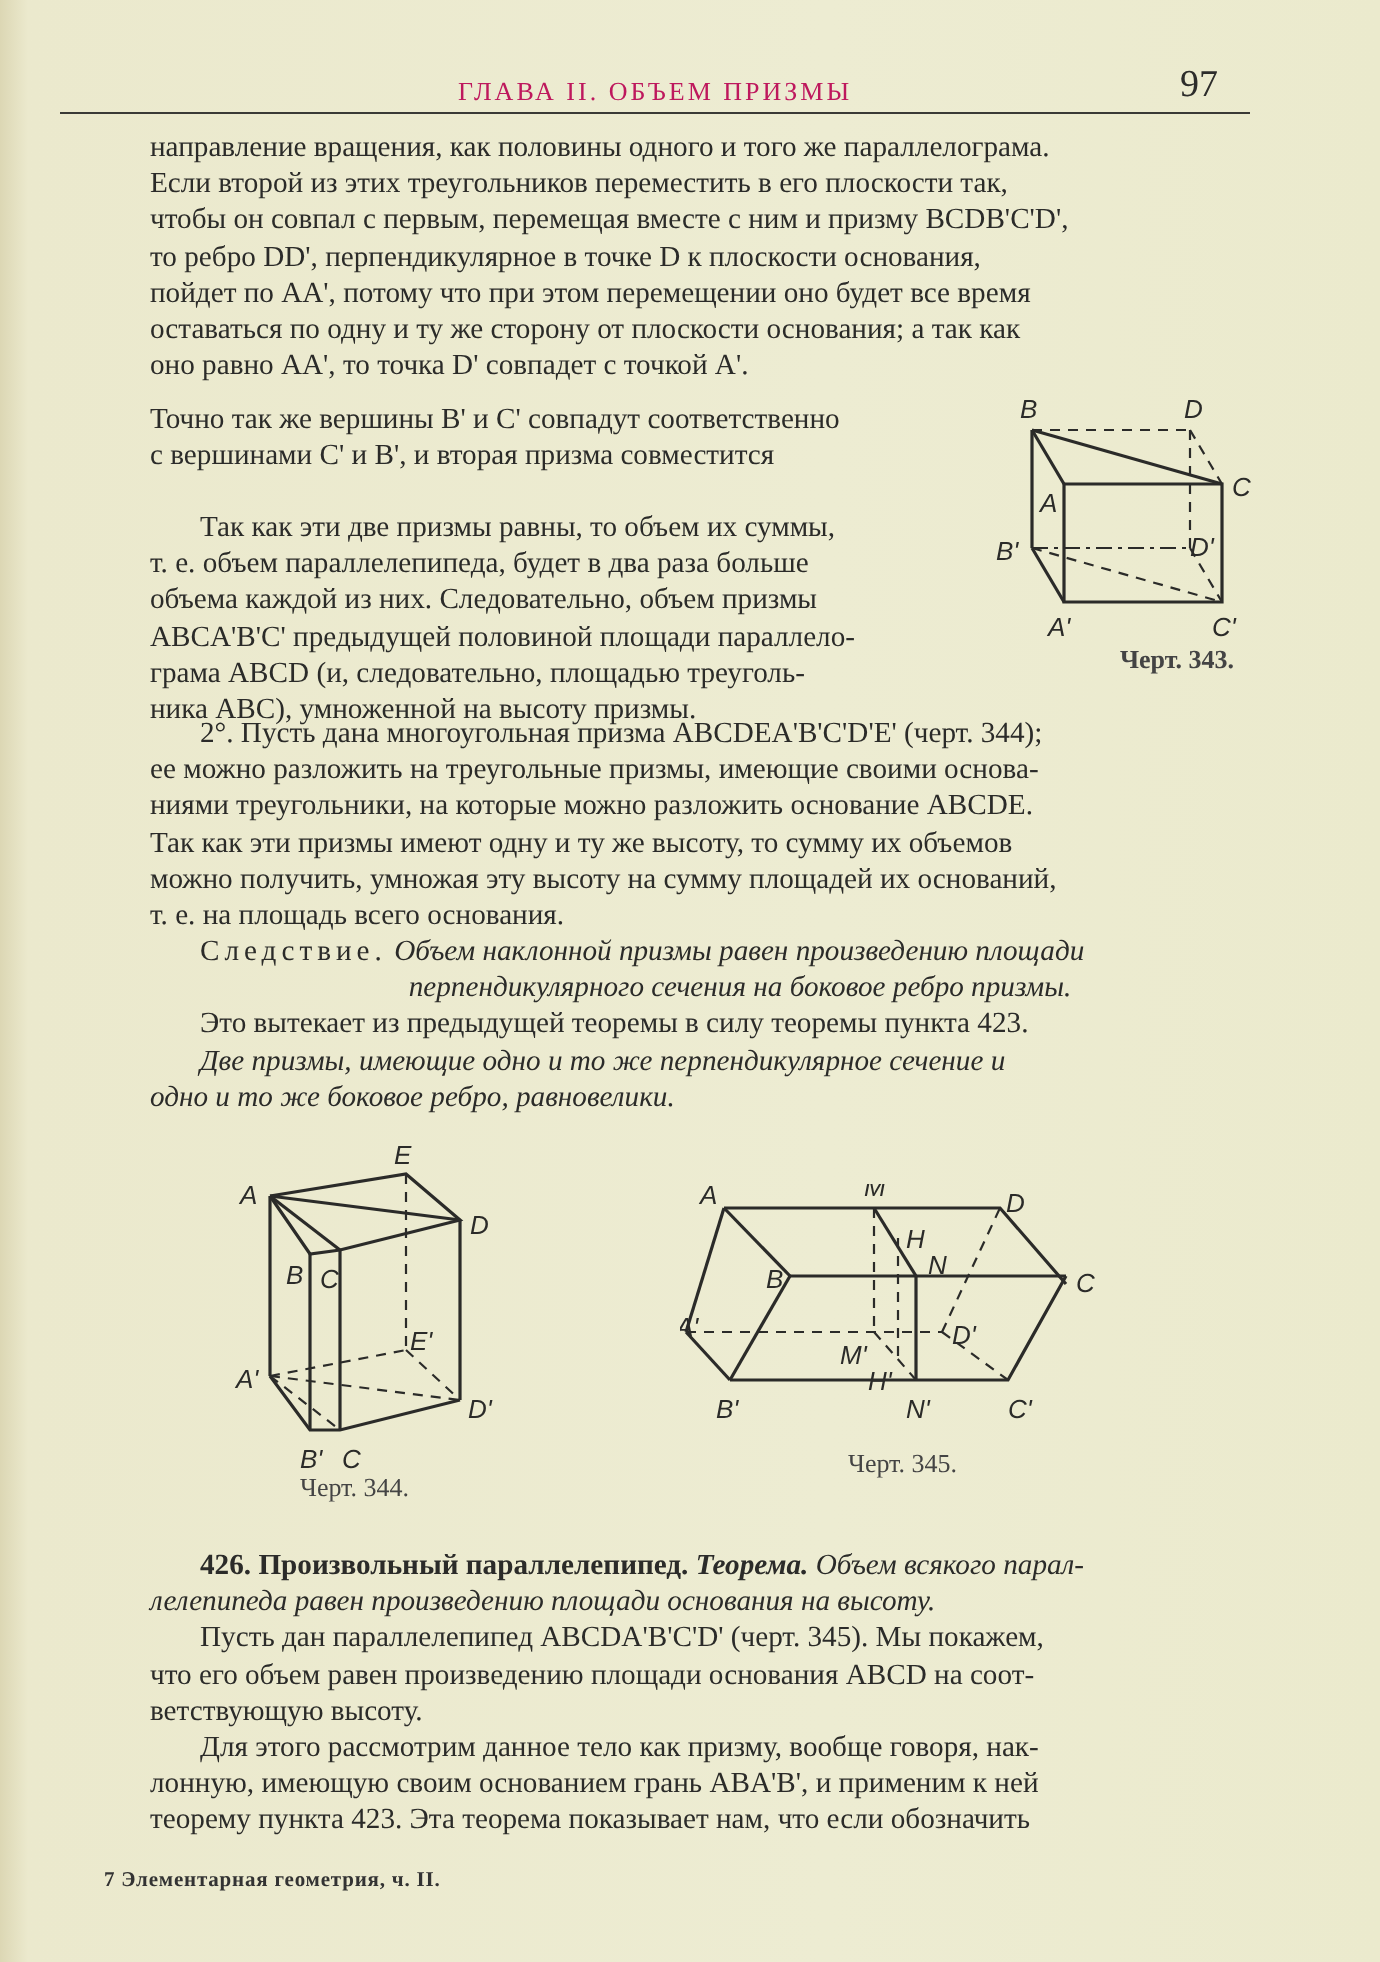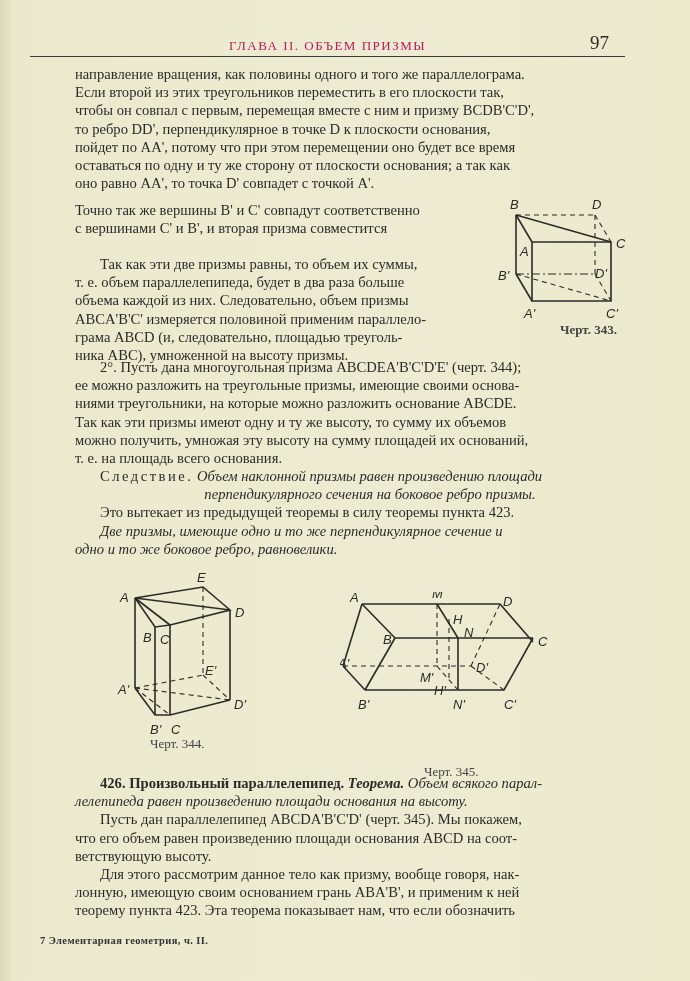--- a/index.html
+++ b/index.html
@@ -33,21 +33,21 @@
   .it { font-style:italic; }
   .sp { letter-spacing:2.5px; }
   .b { font-weight:bold; }
   .narrow { width:452px; }
   .fig-caption { position:absolute; font-size:13px; color:#444; }
   .lbl { font-family:"Liberation Sans", sans-serif; font-style:italic; font-size:13px; fill:#2b2b29; }
   svg line, svg polyline, svg polygon { stroke:#2b2b29; fill:none; stroke-width:1.6; }
   svg .dash { stroke-dasharray:5 4; stroke-width:1.1; }
   svg .dashdot { stroke-dasharray:8 3 2 3; stroke-width:1.1; }
   .footer {
-    position:absolute; left:40px; top:935px; font-size:10.5px; font-weight:bold; color:#333; letter-spacing:0.4px;
+    position:absolute; left:52px; top:935px; font-size:10.5px; font-weight:bold; color:#333; letter-spacing:0.4px;
   }
 </style>
 </head>
 <body>
 
 <div class="header">
   <span class="running">ГЛАВА II. ОБЪЕМ ПРИЗМЫ</span>
   <span class="pageno">97</span>
 </div>
 
@@ -62,21 +62,21 @@
 </div>
 
 <div class="text narrow" style="top:201px;">
   <p>Точно так же вершины B' и C' совпадут соответственно</p>
   <p>с вершинами C' и B', и вторая призма совместится</p>
 </div>
 <div class="text narrow" style="top:255px;">
   <p class="indent">Так как эти две призмы равны, то объем их суммы,</p>
   <p>т. е. объем параллелепипеда, будет в два раза больше</p>
   <p>объема каждой из них. Следовательно, объем призмы</p>
-  <p>ABCA'B'C' измеряется половиной применим параллело-</p>
+  <p>ABCA'B'C' предыдущей половиной площади параллело-</p>
   <p>грама ABCD (и, следовательно, площадью треуголь-</p>
   <p style="text-align:left">ника ABC), умноженной на высоту призмы.</p>
 </div>
 
 <svg style="position:absolute; left:498px; top:196px;" width="150" height="130">
   <line x1="18" y1="19" x2="34" y2="46"></line>
   <line x1="18" y1="19" x2="18" y2="78"></line>
   <line x1="18" y1="19" x2="113" y2="46"></line>
   <polyline points="34,46 113,46 113,105 34,105 34,46"></polyline>
   <line x1="18" y1="78" x2="34" y2="105"></line>
@@ -165,21 +165,21 @@
   <text class="lbl" x="43" y="52">B</text>
   <text class="lbl" x="198" y="54">C</text>
   <text class="lbl" x="-2" y="76">A'</text>
   <text class="lbl" x="80" y="90">M'</text>
   <text class="lbl" x="136" y="80">D'</text>
   <text class="lbl" x="94" y="103">H'</text>
   <text class="lbl" x="18" y="117">B'</text>
   <text class="lbl" x="113" y="117">N'</text>
   <text class="lbl" x="164" y="117">C'</text>
 </svg>
-<div class="fig-caption" style="left:424px; top:764px;">Черт. 345.</div>
+<div class="fig-caption" style="left:424px; top:724px;">Черт. 345.</div>
 
 <div class="text" style="top:774px;">
   <p class="indent">
     <span class="b">426.</span>
     <span class="b">Произвольный параллелепипед.</span>
     <span class="it b">Теорема.</span>
     <span class="it">Объем всякого парал-</span>
   </p>
   <p class="it" style="text-align:left">лелепипеда равен произведению площади основания на высоту.</p>
   <p class="indent">Пусть дан параллелепипед ABCDA'B'C'D' (черт. 345). Мы покажем,</p>

